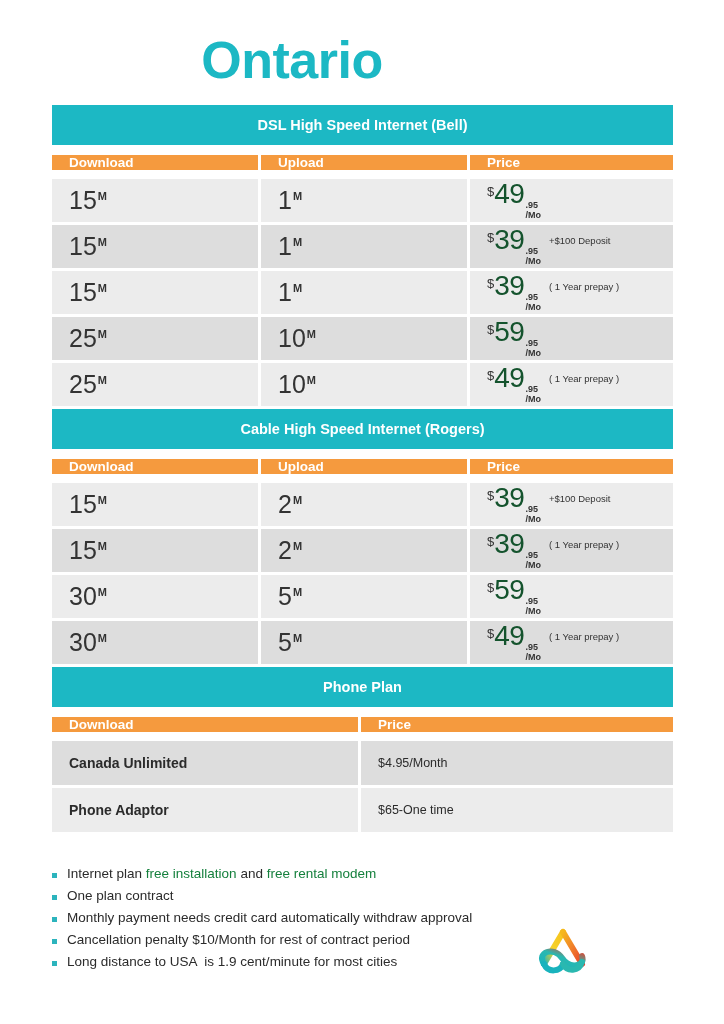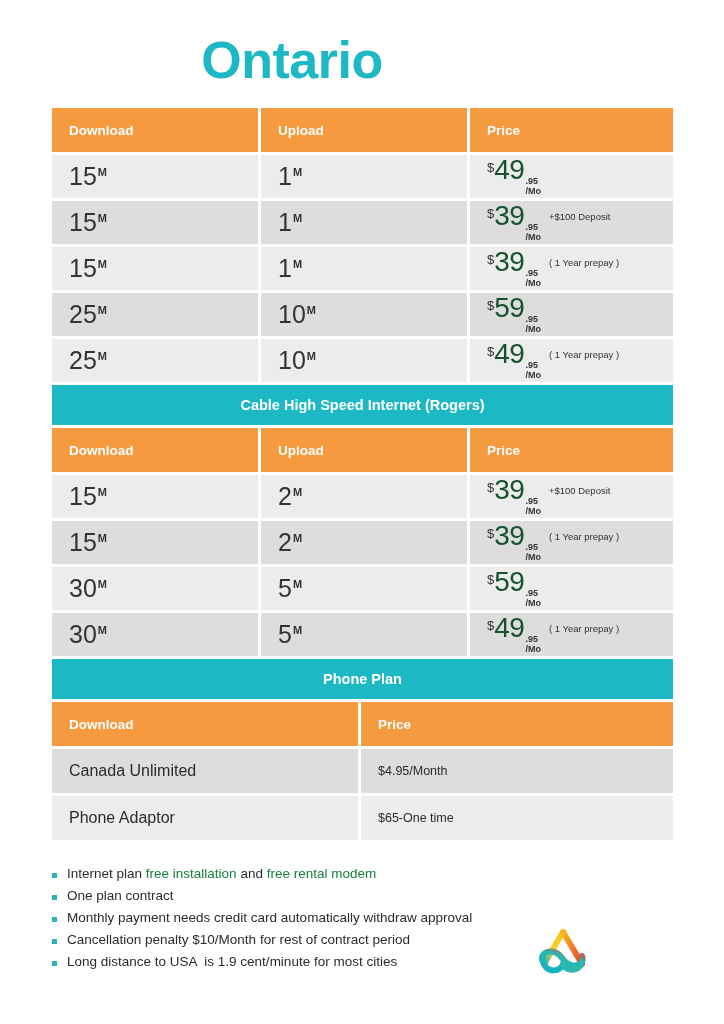--- a/index.html
+++ b/index.html
@@ -16,21 +16,21 @@
     font-size:52px;font-weight:bold;letter-spacing:-0.5px;color:#1cb8c4;line-height:1;
   }
 
   
   .tables{position:absolute;left:52px;top:105px;width:621px;}
 
   .sec-head{
     background:#1cb8c4;color:#ffffff;height:40px;line-height:40px;
     text-align:center;font-size:14.5px;font-weight:bold;
   }
-  .col-head{display:flex;margin-top:3px;height:44px;}
+  .col-head{display:flex;margin-top:3px;height:28px;align-items:center;}
   .col-head .ch{
     background:#f59a3e;color:#ffffff;font-size:13.5px;font-weight:bold;
     display:flex;align-items:center;padding-left:17px;box-sizing:border-box;
   }
   .row{display:flex;margin-top:3px;height:43px;justify-content:center;}
   .row .cell{
     background:#ececec;display:flex;align-items:center;
     padding-left:17px;box-sizing:border-box;
   }
   .row.alt .cell{background:#dddddd;}
@@ -48,21 +48,21 @@
 
   
   .price{display:flex;align-items:flex-start;line-height:1;}
   .price .dollar{font-size:13px;color:#333;margin-top:4px;}
   .price .big{font-size:28px;font-weight:300;color:#14532d;line-height:0.95;letter-spacing:-0.5px;}
   .price .frac{display:flex;flex-direction:column;font-size:9px;color:#333;
     margin-left:1px;margin-top:20px;line-height:1.05;font-weight:bold;}
   .price .note{font-size:9.5px;color:#333;margin-left:8px;margin-top:9px;white-space:nowrap;}
 
   
-  .ptext{font-size:16px;font-weight:normal;color:#2b2b2b;}
+  .ptext{font-size:14px;font-weight:bold;color:#2b2b2b;}
   .pval{font-size:12.5px;color:#2b2b2b;}
 
   
   .bullets{position:absolute;left:52px;top:866px;width:500px;}
   .bullet{display:flex;align-items:flex-start;margin-bottom:6.5px;}
   .bullet .sq{width:5px;height:5px;background:#2cb4bd;margin-top:7px;margin-right:10px;flex:none;}
   .bullet .txt{font-size:13.5px;color:#2b2b2b;line-height:1.15;white-space:pre;}
   .bullet .hl{color:#15803d;}
 
   
@@ -75,20 +75,21 @@
 </head>
 <body>
 
 <div class="page">
 
   <div class="title">Ontario</div>
 
   <div class="tables">
 
     <div>
+      <div class="sec-head">DSL High Speed Internet (Bell)</div>
       <div class="col-head">
         <div class="ch c1">Download</div>
         <div class="ch c2">Upload</div>
         <div class="ch c3">Price</div>
       </div>
 
       <div class="row">
         <div class="cell c1">
             <span class="speed"><span>15</span><sup>M</sup></span>
           </div>

